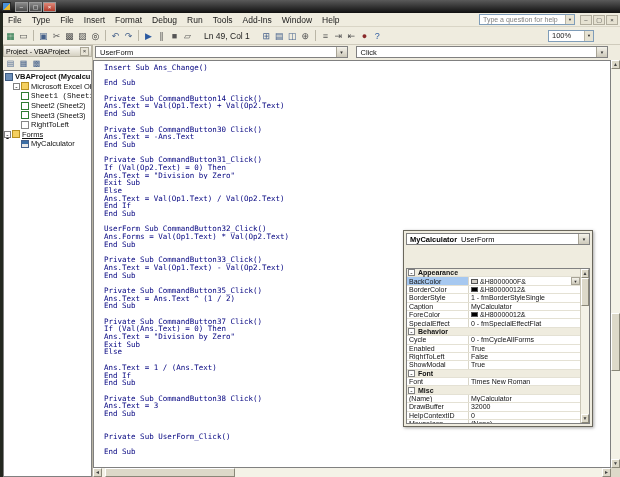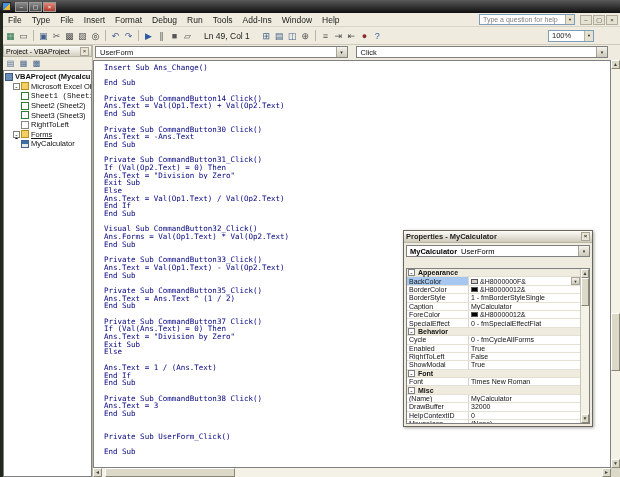--- a/index.html
+++ b/index.html
@@ -195,21 +195,21 @@
           <span class="tree-label">Sheet2 (Sheet2)</span>
         </div>
         <div class="tree-row" style="padding-left: 17px;">
           <span class="tree-icon sheet"></span>
           <span class="tree-label">Sheet3 (Sheet3)</span>
         </div>
         <div class="tree-row" style="padding-left: 17px;">
           <span class="tree-icon workbook"></span>
           <span class="tree-label">RightToLeft</span>
         </div>
-        <div class="tree-row" style="padding-left: 9px; text-decoration: underline;">
+        <div class="tree-row" style=" text-decoration: underline;">
           <span class="expander">-</span>
           <span class="tree-icon folder"></span>
           <span class="tree-label">Forms</span>
         </div>
         <div class="tree-row" style="padding-left: 17px;">
           <span class="tree-icon form"></span>
           <span class="tree-label">MyCalculator</span>
         </div>
       </div>
   </div>
@@ -241,21 +241,21 @@
           <div class="code-line">&nbsp;</div>
           <div class="code-line">Private Sub CommandButton31_Click()</div>
           <div class="code-line">If (Val(Op2.Text) = 0) Then</div>
           <div class="code-line">Ans.Text = "Division by Zero"</div>
           <div class="code-line">Exit Sub</div>
           <div class="code-line">Else</div>
           <div class="code-line">Ans.Text = Val(Op1.Text) / Val(Op2.Text)</div>
           <div class="code-line">End If</div>
           <div class="code-line">End Sub</div>
           <div class="code-line">&nbsp;</div>
-          <div class="code-line">Visual Sub CommandButton32_Click()</div>
+          <div class="code-line">UserForm Sub CommandButton32_Click()</div>
           <div class="code-line">Ans.Forms = Val(Op1.Text) * Val(Op2.Text)</div>
           <div class="code-line">End Sub</div>
           <div class="code-line">&nbsp;</div>
           <div class="code-line">Private Sub CommandButton33_Click()</div>
           <div class="code-line">Ans.Text = Val(Op1.Text) - Val(Op2.Text)</div>
           <div class="code-line">End Sub</div>
           <div class="code-line">&nbsp;</div>
           <div class="code-line">Private Sub CommandButton35_Click()</div>
           <div class="code-line">Ans.Text = Ans.Text ^ (1 / 2)</div>
           <div class="code-line">End Sub</div>
@@ -287,24 +287,20 @@
     </div>
     <div class="hscroll">
       <span class="scroll-btn" style="left:0;top:0;">◄</span>
       <span class="hthumb"></span>
       <span class="scroll-btn" style="right:0;top:0;">►</span>
     </div>
     <div class="scroll-corner"></div>
   </div>
 
   <div class="props-window">
-    <div class="props-titlebar">
-      <span class="props-title">Properties - MyCalculator</span>
-      <span class="panel-close">×</span>
-    </div>
     <div class="props-combo">
       <span class="name">MyCalculator</span>
       <span>UserForm</span>
       <span class="dd">▼</span>
     </div>
     <div class="props-grid-wrap">
       <div class="props-grid">
           <div class="prop-row prop-cat">
             <span class="catbox">-</span>
             <span class="cat-label">Appearance</span>

